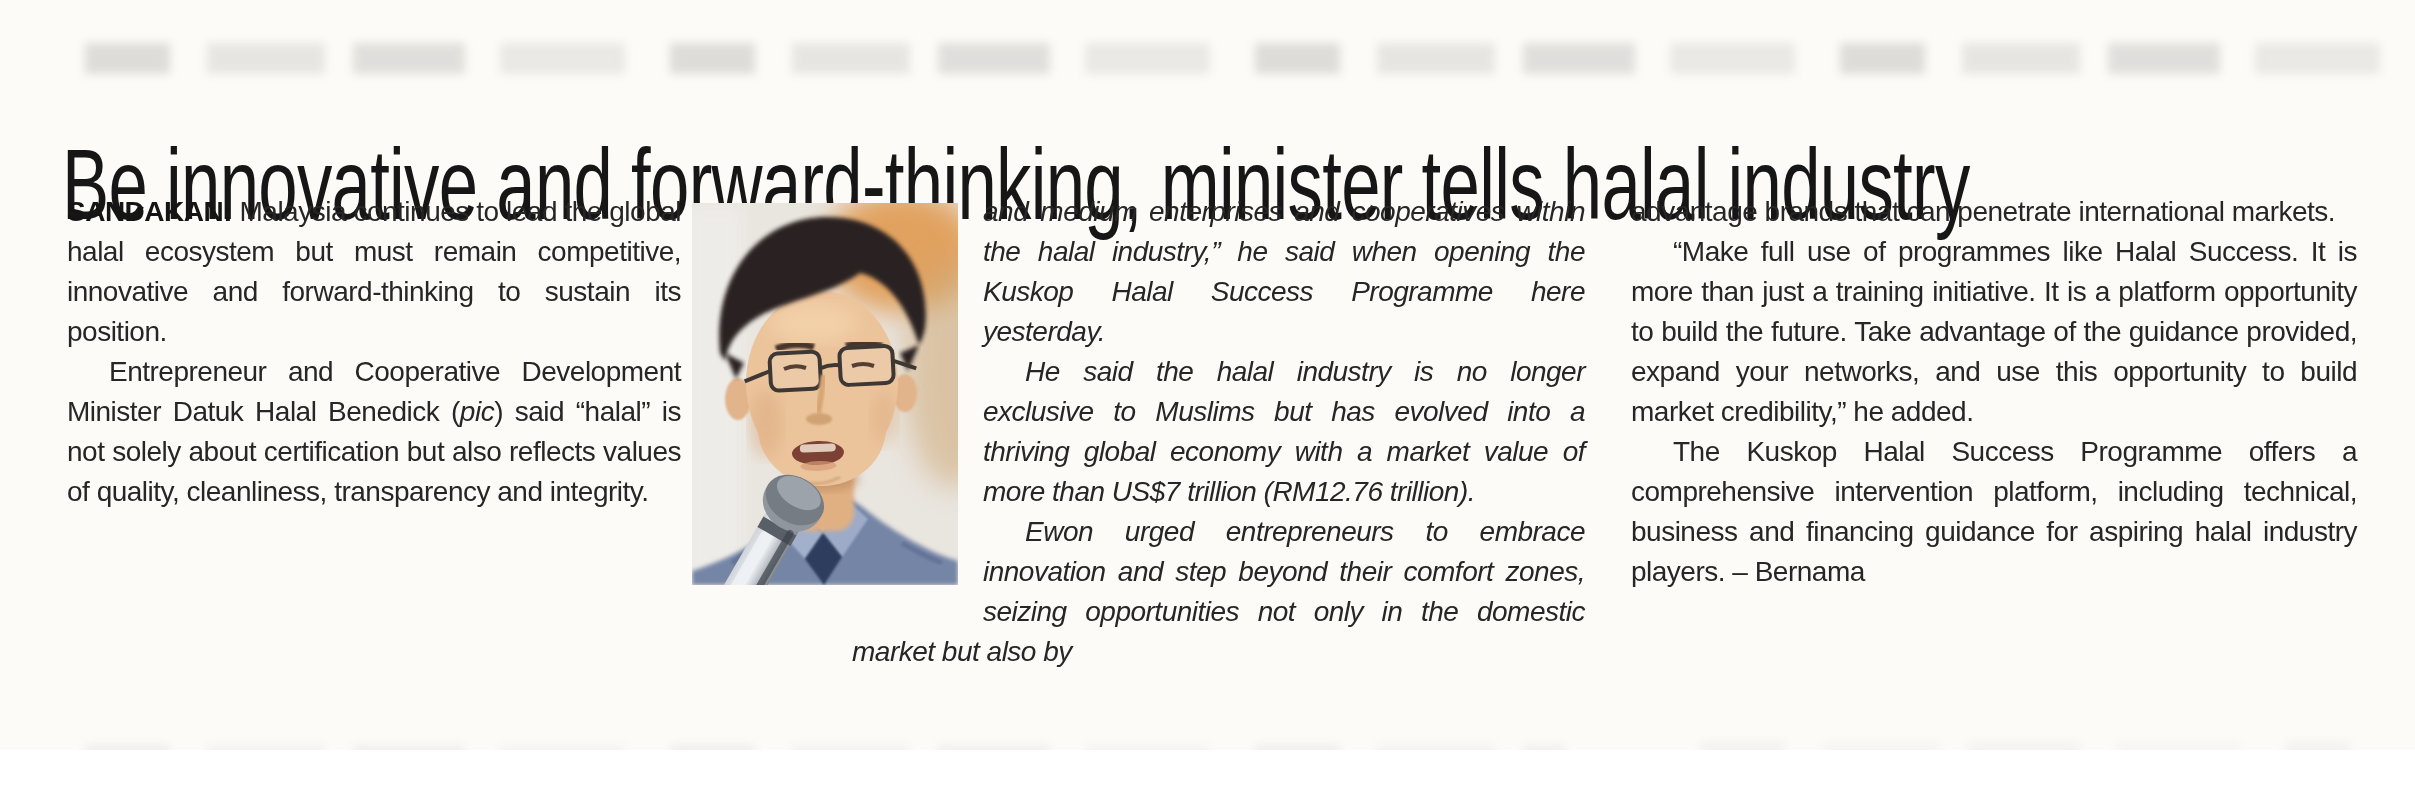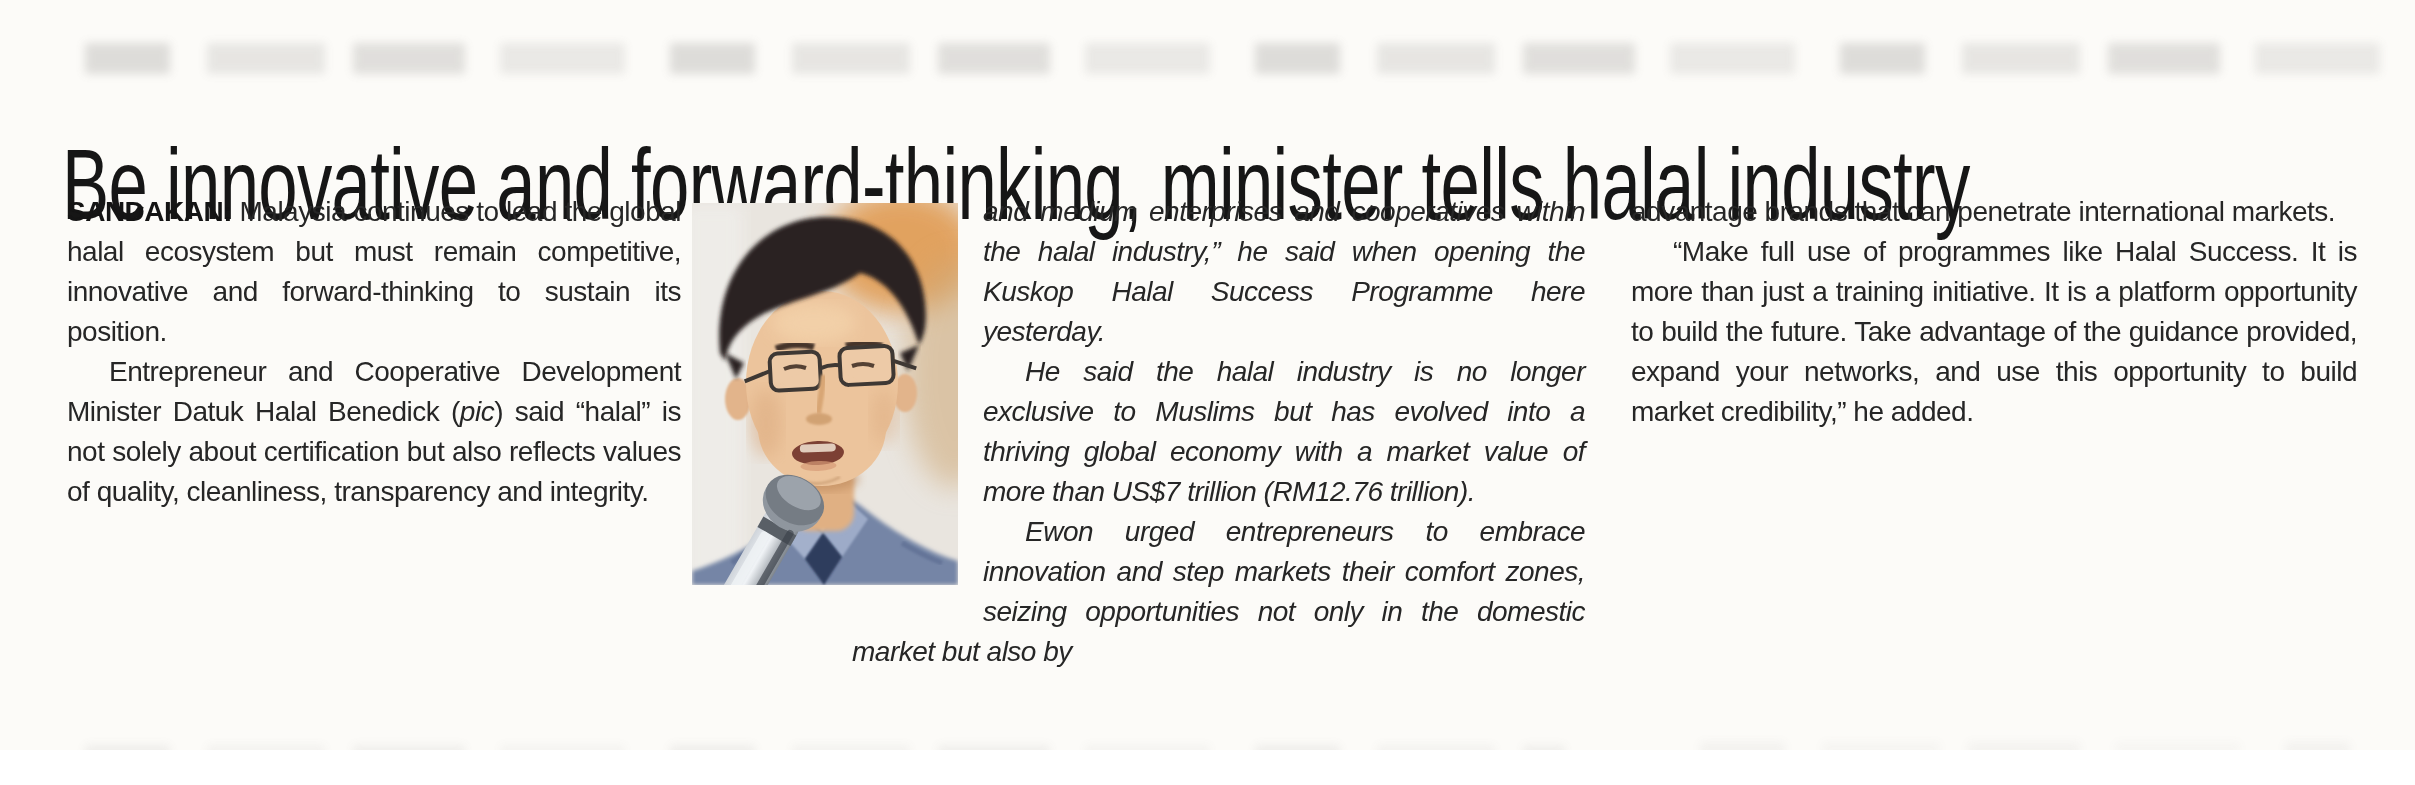--- a/index.html
+++ b/index.html
@@ -150,21 +150,22 @@
         <rect x="58" y="330" width="9" height="100" rx="4" fill="#eff2f5" opacity="0.85"></rect>
         <rect x="80" y="316" width="7" height="110" rx="3" fill="#3d434b" opacity="0.7"></rect>
       </g>
     </svg>
   </div>
 
   <div class="col" id="col2">
     <div class="sp-l"></div>
     <p><span>and medium enterprises and cooperatives within the halal industry,” he said when opening the Kuskop Halal Success Programme here yesterday.</span></p>
     <p class="ind"><span>He said the halal industry is no longer exclusive to Muslims but has evolved into a thriving global economy with a market value of more than US$7 trillion (RM12.76 trillion).</span></p>
-    <p class="ind"><span>Ewon urged entrepreneurs to embrace innovation and step markets their comfort zones, seizing opportunities not only in the domestic market but also by</span></p>
+    <p class="ind"><span>Ewon urged entrepreneurs to embrace innovation and step beyond their comfort zones, seizing opportunities not only in the domestic market but also by</span></p>
   </div>
 
   <div class="col" id="col3">
     <p><span>advantage brands that can penetrate international markets.</span></p>
     <p class="ind"><span>“Make full use of programmes like Halal Success. It is more than just a training initiative. It is a platform opportunity to build the future. Take advantage of the guidance provided, expand your networks, and use this opportunity to build market credibility,” he added.</span></p>
+    <p class="ind"><span>The Kuskop Halal Success Programme offers a comprehensive intervention platform, including technical, business and financing guidance for aspiring halal industry players. – Bernama</span></p>
   </div>
 
 </div>
 
 </body></html>

